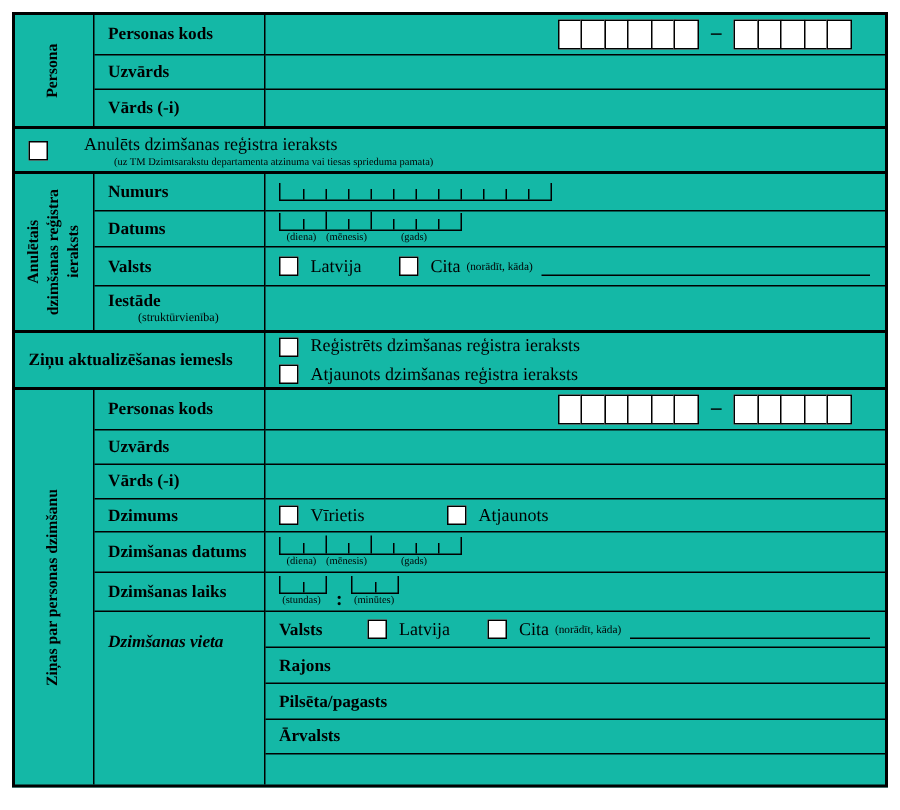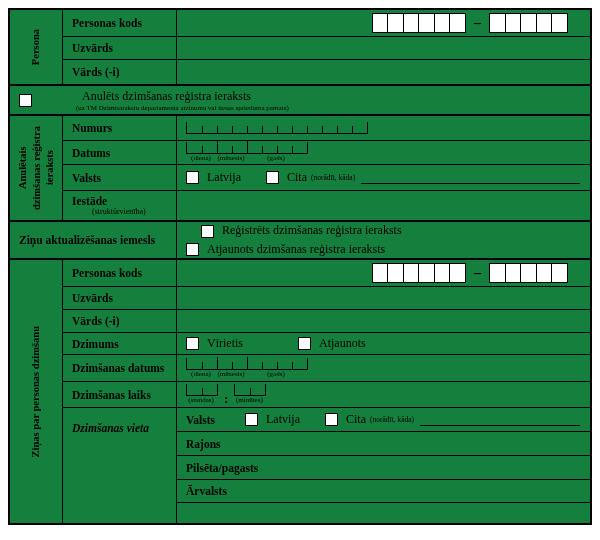--- a/index.html
+++ b/index.html
@@ -1,19 +1,19 @@
 <!DOCTYPE html>
 <html><head>
 <meta charset="utf-8">
 <style>
   * { box-sizing: border-box; margin: 0; padding: 0; }
   html,body { width:600px; height:540px; background:#ffffff; }
   body { font-family:"Liberation Serif", serif; color:#000; }
   .sheet { position:relative; width:600px; height:540px; background:#fff; }
-  .formtable { position:absolute; left:8px; top:8px; width:584px; border:2px solid #000; background:#15803d; }
+  .formtable { position:absolute; left:8px; top:8px; width:584px; border:2px solid #000; background:#14b8a6; }
 
   .sec { display:grid; border-bottom:2px solid #000; }
   .sec:last-child { border-bottom:none; }
   .grid3 { grid-template-columns:53px 114px 1fr; }
   .grid2 { grid-template-columns:167px 1fr; }
 
   .br { border-right:1px solid #000; }
   .bb { border-bottom:1px solid #000; }
 
   .side-cell { display:flex; align-items:center; justify-content:center; }
@@ -92,21 +92,21 @@
     <div class="lbl br">
           <span>Vārds (-i)</span>
         </div>
     <div class="val"></div>
   </div>
 
   <div class="sec grid2" style="grid-template-rows:28px;">
     <div class="val">
       <span class="cbx"></span>
       <div class="stack" style="margin-left:8px;">
-        <span class="cbl" style="margin-left:4px;text-align:center;">Anulēts dzimšanas reģistra ieraksts</span>
+        <span class="cbl" style="margin-left:16px;">Anulēts dzimšanas reģistra ieraksts</span>
         <span class="note" style="font-size:7px;padding-left:36px;">(uz TM Dzimtsarakstu departamenta atzinuma vai tiesas sprieduma pamata)</span>
       </div>
     </div>
   </div>
 
   <div class="sec grid3" style="grid-template-rows:25px 24px 26px 29px;">
     <div class="side-cell br" style="grid-row:1 / span 4;">
       <div class="side-label">Anulētais
 dzimšanas reģistra
 ieraksts</div>
@@ -169,21 +169,21 @@
       <span class="note" style="font-size:8px;padding-left:20px;">(struktūrvienība)</span>
     </div>
     <div class="val"></div>
   </div>
 
   <div class="sec grid2" style="grid-template-rows:36px;">
     <div class="lbl br">
           <span>Ziņu aktualizēšanas iemesls</span>
         </div>
     <div class="stack" style="padding-left:9px; gap:4px;">
-      <div style="display:flex; align-items:flex-end;margin-left:15px;">
+      <div style="display:flex; align-items:flex-end;">
         <span class="cbx"></span>
         <span class="cbl">Reģistrēts dzimšanas reģistra ieraksts</span>
       </div>
       <div style="display:flex; align-items:center;">
         <span class="cbx"></span>
         <span class="cbl">Atjaunots dzimšanas reģistra ieraksts</span>
       </div>
     </div>
   </div>
 

